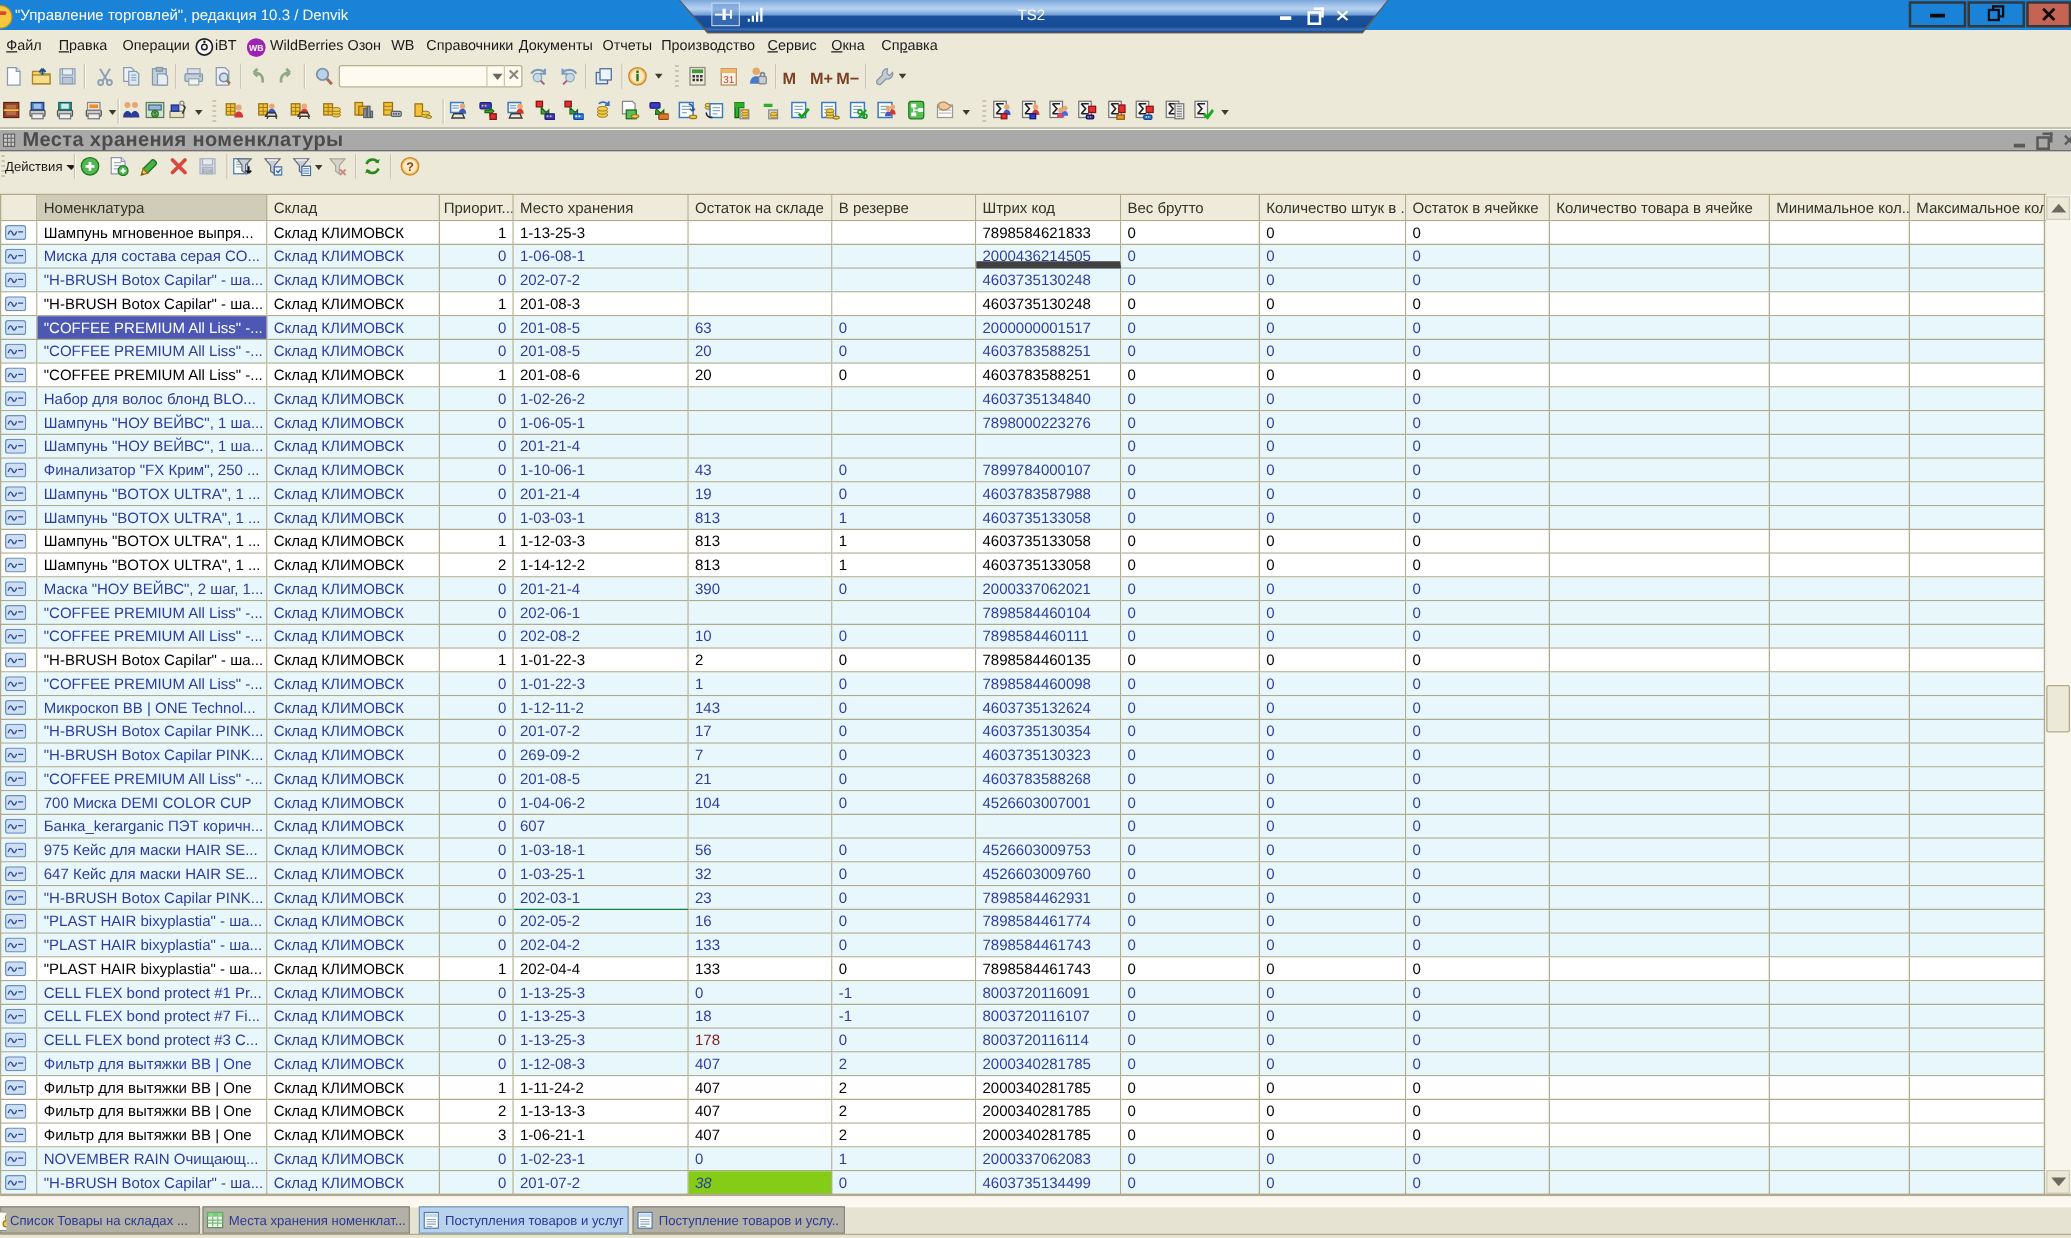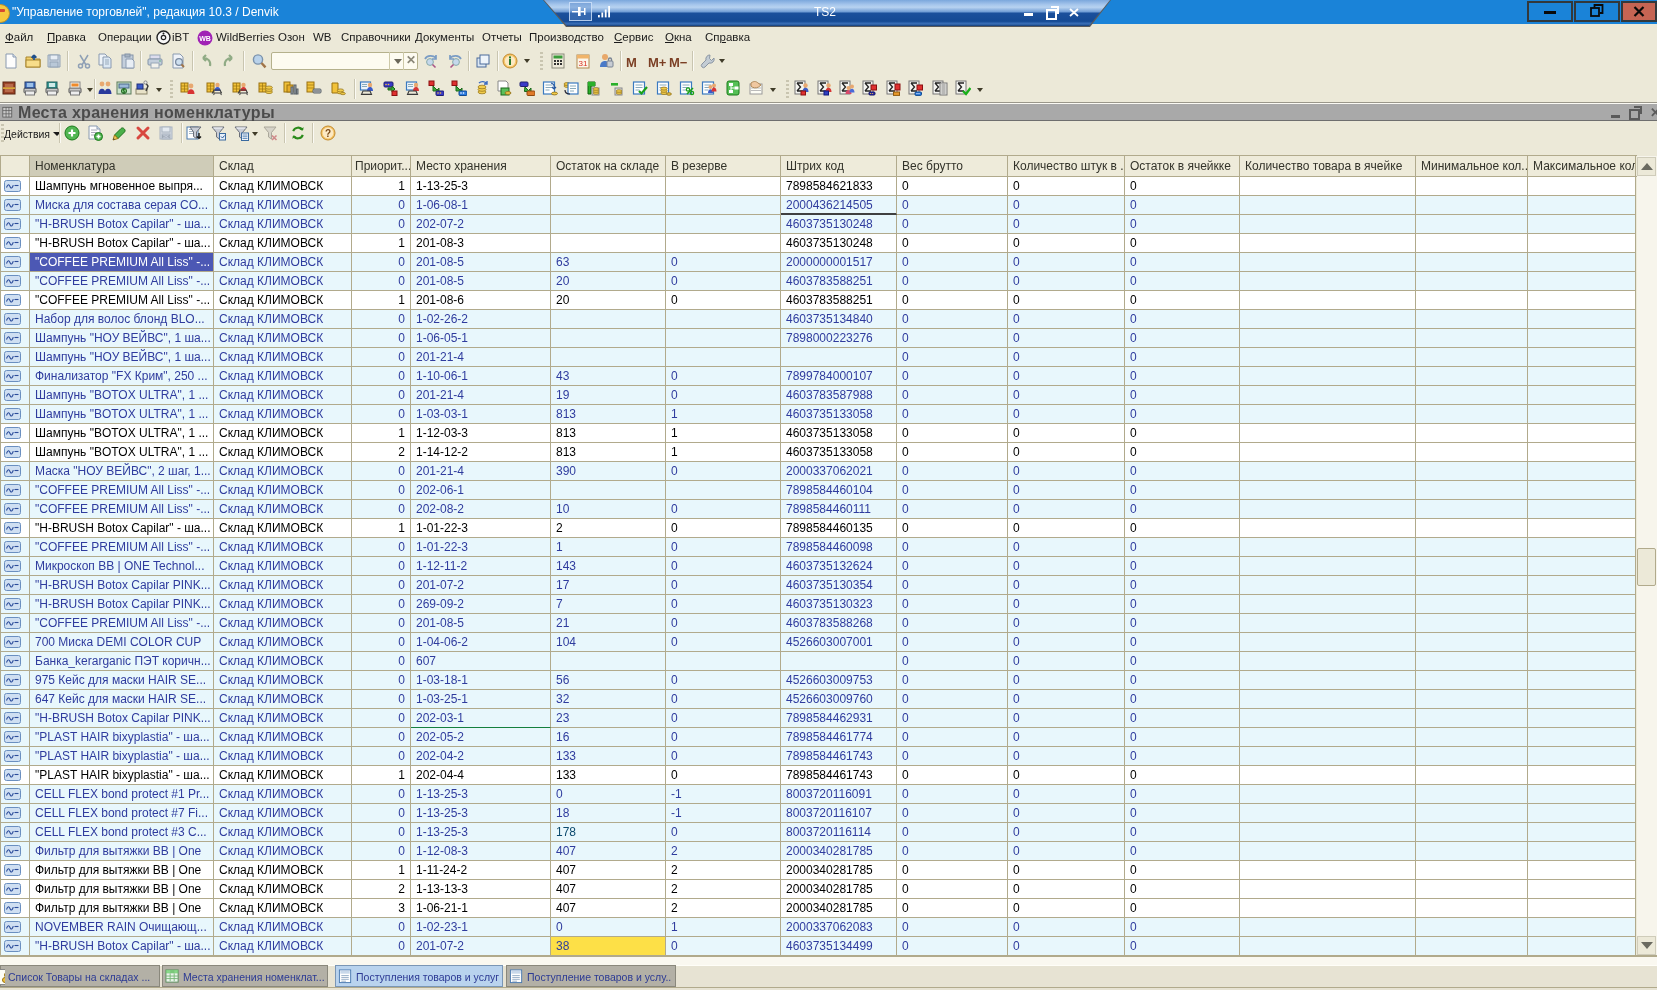--- a/index.html
+++ b/index.html
@@ -615,21 +615,21 @@
       <path d="M2.5 7.5c1.2-3.6 2.4-3.6 3.6-0.8s2.4 0.8 3.2-1.6" stroke="#2c4d9b" stroke-width="1.1" fill="none"></path>
       <path d="M10.5 5.5h4" stroke="#2c4d9b" stroke-width="1.1"></path>
     </svg>
   </div>
 <div class="ab" style="left:30px;top:196px;width:184px;height:19px;background:#e8f7fc;border-right:1px solid #b1aa8c;border-bottom:1px solid #b1aa8c;box-sizing:border-box;overflow:hidden;font-size:12px;line-height:18px;white-space:nowrap;color:#2f3c9e;padding-left:5px;">Миска для состава серая CO...</div>
 <div class="ab" style="left:214px;top:196px;width:138px;height:19px;background:#e8f7fc;border-right:1px solid #b1aa8c;border-bottom:1px solid #b1aa8c;box-sizing:border-box;overflow:hidden;font-size:12px;line-height:18px;white-space:nowrap;color:#2f3c9e;padding-left:5px;">Склад КЛИМОВСК</div>
 <div class="ab" style="left:352px;top:196px;width:59px;height:19px;background:#e8f7fc;border-right:1px solid #b1aa8c;border-bottom:1px solid #b1aa8c;box-sizing:border-box;overflow:hidden;font-size:12px;line-height:18px;white-space:nowrap;color:#2f3c9e;text-align:right;padding-right:5px;">0</div>
 <div class="ab" style="left:411px;top:196px;width:140px;height:19px;background:#e8f7fc;border-right:1px solid #b1aa8c;border-bottom:1px solid #b1aa8c;box-sizing:border-box;overflow:hidden;font-size:12px;line-height:18px;white-space:nowrap;color:#2f3c9e;padding-left:5px;">1-06-08-1</div>
 <div class="ab" style="left:551px;top:196px;width:115px;height:19px;background:#e8f7fc;border-right:1px solid #b1aa8c;border-bottom:1px solid #b1aa8c;box-sizing:border-box;overflow:hidden;font-size:12px;line-height:18px;white-space:nowrap;color:#2f3c9e;padding-left:5px;"></div>
 <div class="ab" style="left:666px;top:196px;width:115px;height:19px;background:#e8f7fc;border-right:1px solid #b1aa8c;border-bottom:1px solid #b1aa8c;box-sizing:border-box;overflow:hidden;font-size:12px;line-height:18px;white-space:nowrap;color:#2f3c9e;padding-left:5px;"></div>
-<div class="ab" style="left:781px;top:196px;width:116px;height:19px;background:#e8f7fc;border-right:1px solid #b1aa8c;border-bottom:2px solid #404040;box-sizing:border-box;overflow:hidden;font-size:12px;line-height:18px;white-space:nowrap;color:#2f3c9e;padding-left:5px;">2000436214505</div>
+<div class="ab" style="left:781px;top:196px;width:116px;height:19px;background:#e8f7fc;border-right:1px solid #b1aa8c;border-bottom:6px solid #404040;box-sizing:border-box;overflow:hidden;font-size:12px;line-height:18px;white-space:nowrap;color:#2f3c9e;padding-left:5px;">2000436214505</div>
 <div class="ab" style="left:897px;top:196px;width:111px;height:19px;background:#e8f7fc;border-right:1px solid #b1aa8c;border-bottom:1px solid #b1aa8c;box-sizing:border-box;overflow:hidden;font-size:12px;line-height:18px;white-space:nowrap;color:#2f3c9e;padding-left:5px;">0</div>
 <div class="ab" style="left:1008px;top:196px;width:117px;height:19px;background:#e8f7fc;border-right:1px solid #b1aa8c;border-bottom:1px solid #b1aa8c;box-sizing:border-box;overflow:hidden;font-size:12px;line-height:18px;white-space:nowrap;color:#2f3c9e;padding-left:5px;">0</div>
 <div class="ab" style="left:1125px;top:196px;width:115px;height:19px;background:#e8f7fc;border-right:1px solid #b1aa8c;border-bottom:1px solid #b1aa8c;box-sizing:border-box;overflow:hidden;font-size:12px;line-height:18px;white-space:nowrap;color:#2f3c9e;padding-left:5px;">0</div>
 <div class="ab" style="left:1240px;top:196px;width:176px;height:19px;background:#e8f7fc;border-right:1px solid #b1aa8c;border-bottom:1px solid #b1aa8c;box-sizing:border-box;overflow:hidden;font-size:12px;line-height:18px;white-space:nowrap;color:#2f3c9e;padding-left:5px;"></div>
 <div class="ab" style="left:1416px;top:196px;width:112px;height:19px;background:#e8f7fc;border-right:1px solid #b1aa8c;border-bottom:1px solid #b1aa8c;box-sizing:border-box;overflow:hidden;font-size:12px;line-height:18px;white-space:nowrap;color:#2f3c9e;padding-left:5px;"></div>
 <div class="ab" style="left:1528px;top:196px;width:108px;height:19px;background:#e8f7fc;border-right:1px solid #b1aa8c;border-bottom:1px solid #b1aa8c;box-sizing:border-box;overflow:hidden;font-size:12px;line-height:18px;white-space:nowrap;color:#2f3c9e;padding-left:5px;"></div>
 <div class="ab" style="left:0px;top:215px;width:30px;height:19px;background:#e8f7fc;border-right:1px solid #b1aa8c;border-bottom:1px solid #b1aa8c;box-sizing:border-box;overflow:hidden;font-size:12px;line-height:18px;white-space:nowrap;">
     <svg width="17" height="12" viewBox="0 0 17 12" style="display:block;margin:3px 0 0 4px;">
       <rect x="0.5" y="0.5" width="16" height="11" rx="2" fill="#cfdff2" stroke="#6a8fc0"></rect>
       <path d="M2.5 7.5c1.2-3.6 2.4-3.6 3.6-0.8s2.4 0.8 3.2-1.6" stroke="#2c4d9b" stroke-width="1.1" fill="none"></path>
@@ -1273,21 +1273,21 @@
     <svg width="17" height="12" viewBox="0 0 17 12" style="display:block;margin:3px 0 0 4px;">
       <rect x="0.5" y="0.5" width="16" height="11" rx="2" fill="#cfdff2" stroke="#6a8fc0"></rect>
       <path d="M2.5 7.5c1.2-3.6 2.4-3.6 3.6-0.8s2.4 0.8 3.2-1.6" stroke="#2c4d9b" stroke-width="1.1" fill="none"></path>
       <path d="M10.5 5.5h4" stroke="#2c4d9b" stroke-width="1.1"></path>
     </svg>
   </div>
 <div class="ab" style="left:30px;top:823px;width:184px;height:19px;background:#e8f7fc;border-right:1px solid #b1aa8c;border-bottom:1px solid #b1aa8c;box-sizing:border-box;overflow:hidden;font-size:12px;line-height:18px;white-space:nowrap;color:#2f3c9e;padding-left:5px;">CELL FLEX bond protect #3 C...</div>
 <div class="ab" style="left:214px;top:823px;width:138px;height:19px;background:#e8f7fc;border-right:1px solid #b1aa8c;border-bottom:1px solid #b1aa8c;box-sizing:border-box;overflow:hidden;font-size:12px;line-height:18px;white-space:nowrap;color:#2f3c9e;padding-left:5px;">Склад КЛИМОВСК</div>
 <div class="ab" style="left:352px;top:823px;width:59px;height:19px;background:#e8f7fc;border-right:1px solid #b1aa8c;border-bottom:1px solid #b1aa8c;box-sizing:border-box;overflow:hidden;font-size:12px;line-height:18px;white-space:nowrap;color:#2f3c9e;text-align:right;padding-right:5px;">0</div>
 <div class="ab" style="left:411px;top:823px;width:140px;height:19px;background:#e8f7fc;border-right:1px solid #b1aa8c;border-bottom:1px solid #b1aa8c;box-sizing:border-box;overflow:hidden;font-size:12px;line-height:18px;white-space:nowrap;color:#2f3c9e;padding-left:5px;">1-13-25-3</div>
-<div class="ab" style="left:551px;top:823px;width:115px;height:19px;background:#e8f7fc;border-right:1px solid #b1aa8c;border-bottom:1px solid #b1aa8c;box-sizing:border-box;overflow:hidden;font-size:12px;line-height:18px;white-space:nowrap;color:#0c4a6e;padding-left:5px;">178</div>
+<div class="ab" style="left:551px;top:823px;width:115px;height:19px;background:#e8f7fc;border-right:1px solid #b1aa8c;border-bottom:1px solid #b1aa8c;box-sizing:border-box;overflow:hidden;font-size:12px;line-height:18px;white-space:nowrap;color:#7f1d1d;padding-left:5px;">178</div>
 <div class="ab" style="left:666px;top:823px;width:115px;height:19px;background:#e8f7fc;border-right:1px solid #b1aa8c;border-bottom:1px solid #b1aa8c;box-sizing:border-box;overflow:hidden;font-size:12px;line-height:18px;white-space:nowrap;color:#2f3c9e;padding-left:5px;">0</div>
 <div class="ab" style="left:781px;top:823px;width:116px;height:19px;background:#e8f7fc;border-right:1px solid #b1aa8c;border-bottom:1px solid #b1aa8c;box-sizing:border-box;overflow:hidden;font-size:12px;line-height:18px;white-space:nowrap;color:#2f3c9e;padding-left:5px;">8003720116114</div>
 <div class="ab" style="left:897px;top:823px;width:111px;height:19px;background:#e8f7fc;border-right:1px solid #b1aa8c;border-bottom:1px solid #b1aa8c;box-sizing:border-box;overflow:hidden;font-size:12px;line-height:18px;white-space:nowrap;color:#2f3c9e;padding-left:5px;">0</div>
 <div class="ab" style="left:1008px;top:823px;width:117px;height:19px;background:#e8f7fc;border-right:1px solid #b1aa8c;border-bottom:1px solid #b1aa8c;box-sizing:border-box;overflow:hidden;font-size:12px;line-height:18px;white-space:nowrap;color:#2f3c9e;padding-left:5px;">0</div>
 <div class="ab" style="left:1125px;top:823px;width:115px;height:19px;background:#e8f7fc;border-right:1px solid #b1aa8c;border-bottom:1px solid #b1aa8c;box-sizing:border-box;overflow:hidden;font-size:12px;line-height:18px;white-space:nowrap;color:#2f3c9e;padding-left:5px;">0</div>
 <div class="ab" style="left:1240px;top:823px;width:176px;height:19px;background:#e8f7fc;border-right:1px solid #b1aa8c;border-bottom:1px solid #b1aa8c;box-sizing:border-box;overflow:hidden;font-size:12px;line-height:18px;white-space:nowrap;color:#2f3c9e;padding-left:5px;"></div>
 <div class="ab" style="left:1416px;top:823px;width:112px;height:19px;background:#e8f7fc;border-right:1px solid #b1aa8c;border-bottom:1px solid #b1aa8c;box-sizing:border-box;overflow:hidden;font-size:12px;line-height:18px;white-space:nowrap;color:#2f3c9e;padding-left:5px;"></div>
 <div class="ab" style="left:1528px;top:823px;width:108px;height:19px;background:#e8f7fc;border-right:1px solid #b1aa8c;border-bottom:1px solid #b1aa8c;box-sizing:border-box;overflow:hidden;font-size:12px;line-height:18px;white-space:nowrap;color:#2f3c9e;padding-left:5px;"></div>
 <div class="ab" style="left:0px;top:842px;width:30px;height:19px;background:#e8f7fc;border-right:1px solid #b1aa8c;border-bottom:1px solid #b1aa8c;box-sizing:border-box;overflow:hidden;font-size:12px;line-height:18px;white-space:nowrap;">
     <svg width="17" height="12" viewBox="0 0 17 12" style="display:block;margin:3px 0 0 4px;">
@@ -1393,21 +1393,21 @@
     <svg width="17" height="12" viewBox="0 0 17 12" style="display:block;margin:3px 0 0 4px;">
       <rect x="0.5" y="0.5" width="16" height="11" rx="2" fill="#cfdff2" stroke="#6a8fc0"></rect>
       <path d="M2.5 7.5c1.2-3.6 2.4-3.6 3.6-0.8s2.4 0.8 3.2-1.6" stroke="#2c4d9b" stroke-width="1.1" fill="none"></path>
       <path d="M10.5 5.5h4" stroke="#2c4d9b" stroke-width="1.1"></path>
     </svg>
   </div>
 <div class="ab" style="left:30px;top:937px;width:184px;height:19px;background:#e8f7fc;border-right:1px solid #b1aa8c;border-bottom:1px solid #b1aa8c;box-sizing:border-box;overflow:hidden;font-size:12px;line-height:18px;white-space:nowrap;color:#2f3c9e;padding-left:5px;">"H-BRUSH Botox Capilar" - ша...</div>
 <div class="ab" style="left:214px;top:937px;width:138px;height:19px;background:#e8f7fc;border-right:1px solid #b1aa8c;border-bottom:1px solid #b1aa8c;box-sizing:border-box;overflow:hidden;font-size:12px;line-height:18px;white-space:nowrap;color:#2f3c9e;padding-left:5px;">Склад КЛИМОВСК</div>
 <div class="ab" style="left:352px;top:937px;width:59px;height:19px;background:#e8f7fc;border-right:1px solid #b1aa8c;border-bottom:1px solid #b1aa8c;box-sizing:border-box;overflow:hidden;font-size:12px;line-height:18px;white-space:nowrap;color:#2f3c9e;text-align:right;padding-right:5px;">0</div>
 <div class="ab" style="left:411px;top:937px;width:140px;height:19px;background:#e8f7fc;border-right:1px solid #b1aa8c;border-bottom:1px solid #b1aa8c;box-sizing:border-box;overflow:hidden;font-size:12px;line-height:18px;white-space:nowrap;color:#2f3c9e;padding-left:5px;">201-07-2</div>
-<div class="ab" style="left:551px;top:937px;width:115px;height:19px;background:#fde047;border-right:1px solid #b1aa8c;border-bottom:1px solid #b1aa8c;box-sizing:border-box;overflow:hidden;font-size:12px;line-height:18px;white-space:nowrap;color:#2f3c9e;padding-left:5px;">38</div>
+<div class="ab" style="left:551px;top:937px;width:115px;height:19px;background:#84cc16;border-right:1px solid #b1aa8c;border-bottom:1px solid #b1aa8c;box-sizing:border-box;overflow:hidden;font-size:12px;line-height:18px;white-space:nowrap;color:#2f3c9e;padding-left:5px;font-style:italic;">38</div>
 <div class="ab" style="left:666px;top:937px;width:115px;height:19px;background:#e8f7fc;border-right:1px solid #b1aa8c;border-bottom:1px solid #b1aa8c;box-sizing:border-box;overflow:hidden;font-size:12px;line-height:18px;white-space:nowrap;color:#2f3c9e;padding-left:5px;">0</div>
 <div class="ab" style="left:781px;top:937px;width:116px;height:19px;background:#e8f7fc;border-right:1px solid #b1aa8c;border-bottom:1px solid #b1aa8c;box-sizing:border-box;overflow:hidden;font-size:12px;line-height:18px;white-space:nowrap;color:#2f3c9e;padding-left:5px;">4603735134499</div>
 <div class="ab" style="left:897px;top:937px;width:111px;height:19px;background:#e8f7fc;border-right:1px solid #b1aa8c;border-bottom:1px solid #b1aa8c;box-sizing:border-box;overflow:hidden;font-size:12px;line-height:18px;white-space:nowrap;color:#2f3c9e;padding-left:5px;">0</div>
 <div class="ab" style="left:1008px;top:937px;width:117px;height:19px;background:#e8f7fc;border-right:1px solid #b1aa8c;border-bottom:1px solid #b1aa8c;box-sizing:border-box;overflow:hidden;font-size:12px;line-height:18px;white-space:nowrap;color:#2f3c9e;padding-left:5px;">0</div>
 <div class="ab" style="left:1125px;top:937px;width:115px;height:19px;background:#e8f7fc;border-right:1px solid #b1aa8c;border-bottom:1px solid #b1aa8c;box-sizing:border-box;overflow:hidden;font-size:12px;line-height:18px;white-space:nowrap;color:#2f3c9e;padding-left:5px;">0</div>
 <div class="ab" style="left:1240px;top:937px;width:176px;height:19px;background:#e8f7fc;border-right:1px solid #b1aa8c;border-bottom:1px solid #b1aa8c;box-sizing:border-box;overflow:hidden;font-size:12px;line-height:18px;white-space:nowrap;color:#2f3c9e;padding-left:5px;"></div>
 <div class="ab" style="left:1416px;top:937px;width:112px;height:19px;background:#e8f7fc;border-right:1px solid #b1aa8c;border-bottom:1px solid #b1aa8c;box-sizing:border-box;overflow:hidden;font-size:12px;line-height:18px;white-space:nowrap;color:#2f3c9e;padding-left:5px;"></div>
 <div class="ab" style="left:1528px;top:937px;width:108px;height:19px;background:#e8f7fc;border-right:1px solid #b1aa8c;border-bottom:1px solid #b1aa8c;box-sizing:border-box;overflow:hidden;font-size:12px;line-height:18px;white-space:nowrap;color:#2f3c9e;padding-left:5px;"></div>
 <div class="ab" style="left:0;top:155px;width:1px;height:800px;background:#b1aa8c;"></div>
 <div class="ab" style="left:1637px;top:156px;width:20px;height:799px;background:#f7f5ec;"></div>

